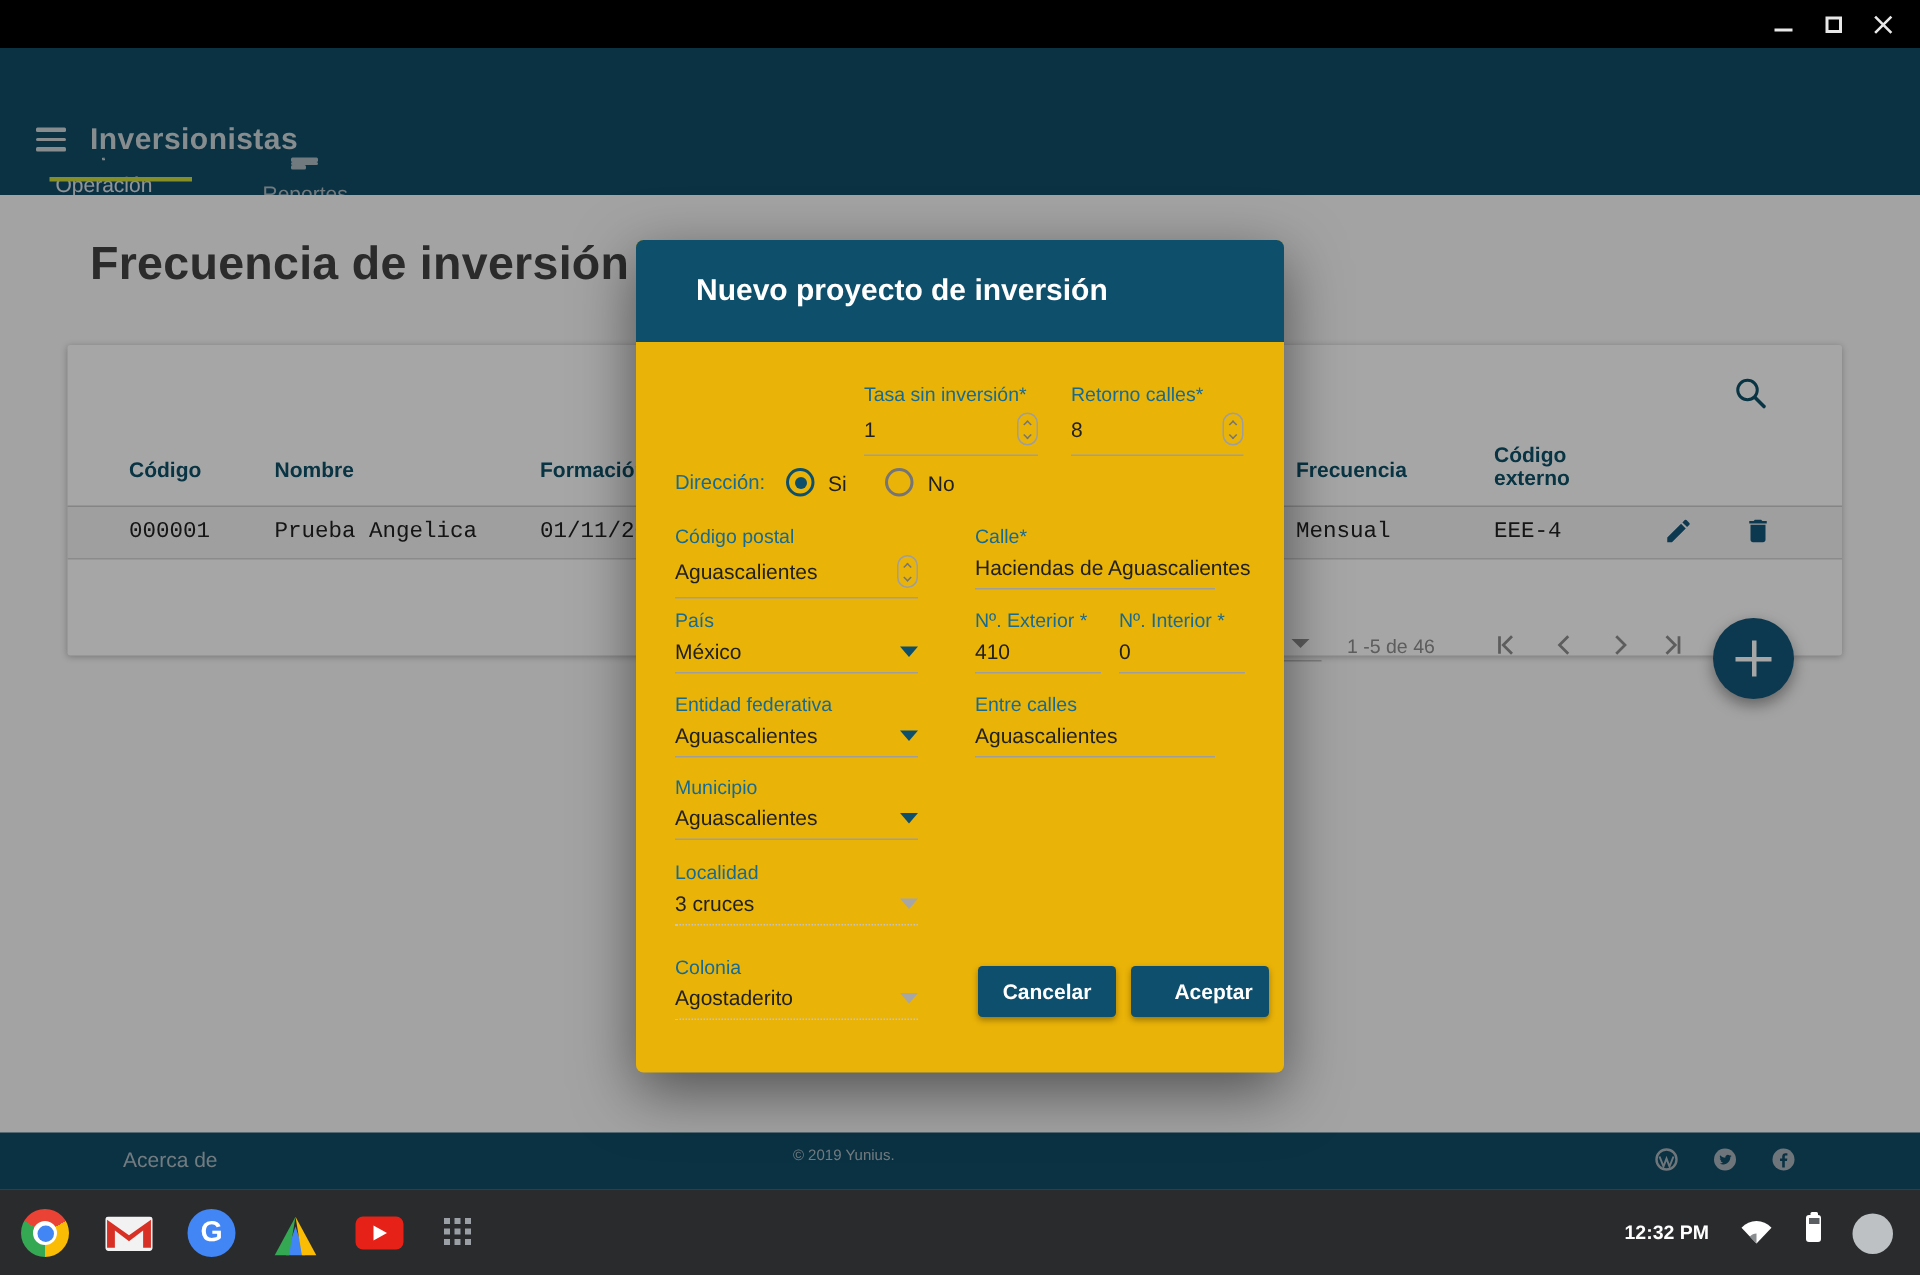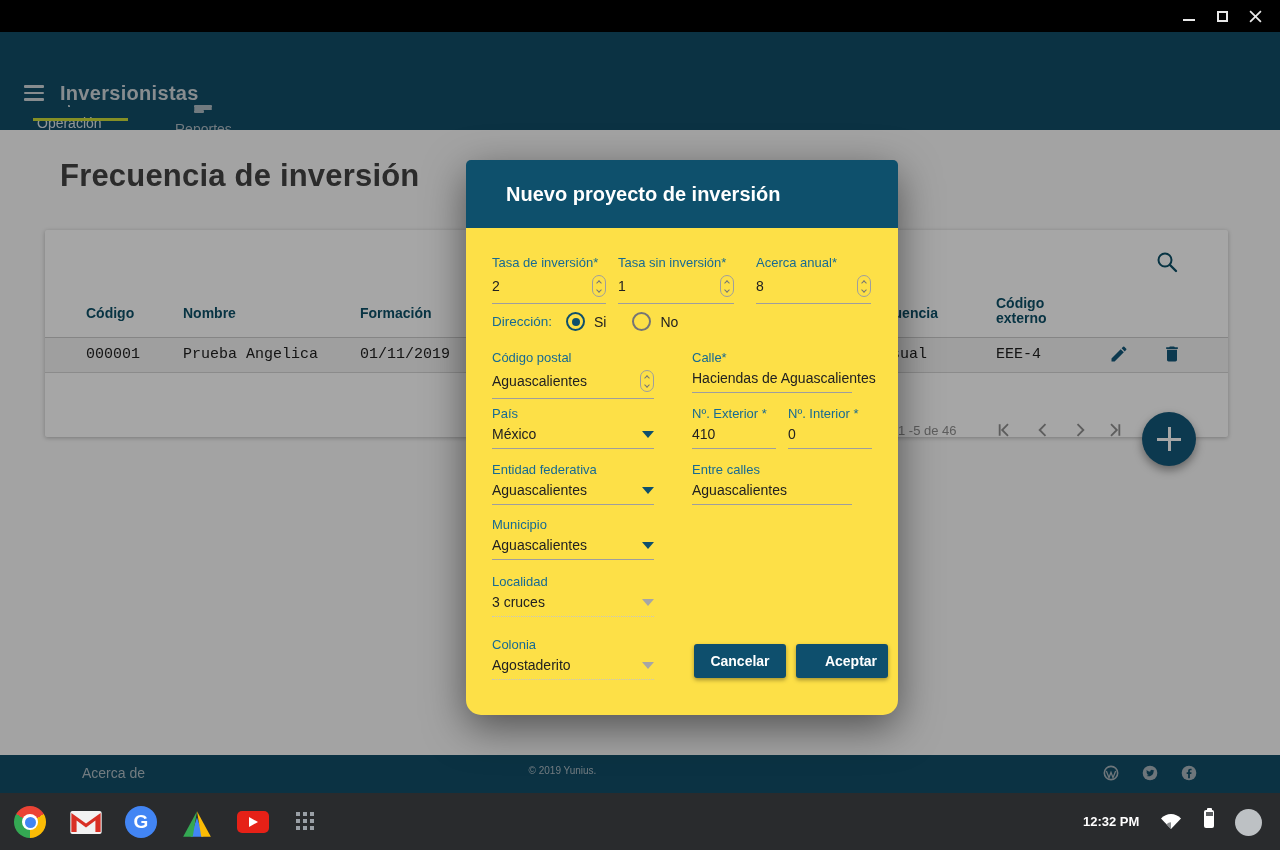--- a/index.html
+++ b/index.html
@@ -65,21 +65,21 @@
 
   
   .app-footer { position:absolute; left:0; top:723px; width:1280px; height:38px; background:#114d68; }
   .footer-about { position:absolute; left:82px; top:10px; font-size:14px; color:#b0bec5; cursor:pointer; }
   .footer-copy { position:absolute; left:0; width:1125px; text-align:center; top:10px; font-size:10px; color:#b0bec5; }
   .soc { position:absolute; top:10px; width:16px; height:16px; cursor:pointer; }
   .soc-wp { left:1103px; } .soc-tw { left:1142px; } .soc-fb { left:1181px; }
 
   
   .modal { position:absolute; left:424px; top:160px; width:432px; height:555px; z-index:100;
-           background:#fde047; border-radius:15px; box-shadow:0 12px 40px rgba(0,0,0,.5);margin-left:42px; }
+           background:#eab308; border-radius:5px; box-shadow:0 12px 40px rgba(0,0,0,.5); }
   .modal-header { position:absolute; left:0; top:0; width:432px; height:68px; background:#0e506c;
                   border-radius:5px 5px 0 0; }
   .modal-title { position:absolute; left:40px; top:23px; font-size:20px; font-weight:700; color:#fff; }
 
   .field { position:absolute; border-bottom:1px solid #9e9e9e; }
   .field.dotted { border-bottom:1px dotted #c4c4c4; }
   .f-label { font-size:13px; line-height:15px; color:#176a92; white-space:nowrap; }
   .f-row { display:flex; align-items:center; justify-content:space-between; margin-top:5px; padding-bottom:6px;
            font-size:14px; color:#212121; }
   .spinner { width:14px; height:22px; border:1px solid #9e9e9e; border-radius:7px; display:flex; flex-direction:column;
@@ -272,42 +272,32 @@
   </div>
 
   <div class="overlay"></div>
 </div>
 
 <div class="modal">
   <div class="modal-header">
     <div class="modal-title">Nuevo proyecto de inversión</div>
   </div>
 
-  <div class="field" style="left:26px; top:95px; width:114px;">
-    <div class="f-label">Tasa de inversión*</div>
-    <div class="f-row">
-        <span>2</span>
-      <span class="spinner">
-          <i class="chev up"></i>
-          <i class="chev down"></i>
-        </span>
-      </div>
-  </div>
   <div class="field" style="left:152px; top:95px; width:116px;">
     <div class="f-label">Tasa sin inversión*</div>
     <div class="f-row">
         <span>1</span>
       <span class="spinner">
           <i class="chev up"></i>
           <i class="chev down"></i>
         </span>
       </div>
   </div>
   <div class="field" style="left:290px; top:95px; width:115px;">
-    <div class="f-label">Acerca anual*</div>
+    <div class="f-label">Retorno calles*</div>
     <div class="f-row">
         <span>8</span>
       <span class="spinner">
           <i class="chev up"></i>
           <i class="chev down"></i>
         </span>
       </div>
   </div>
 
   <div class="radio-line">

